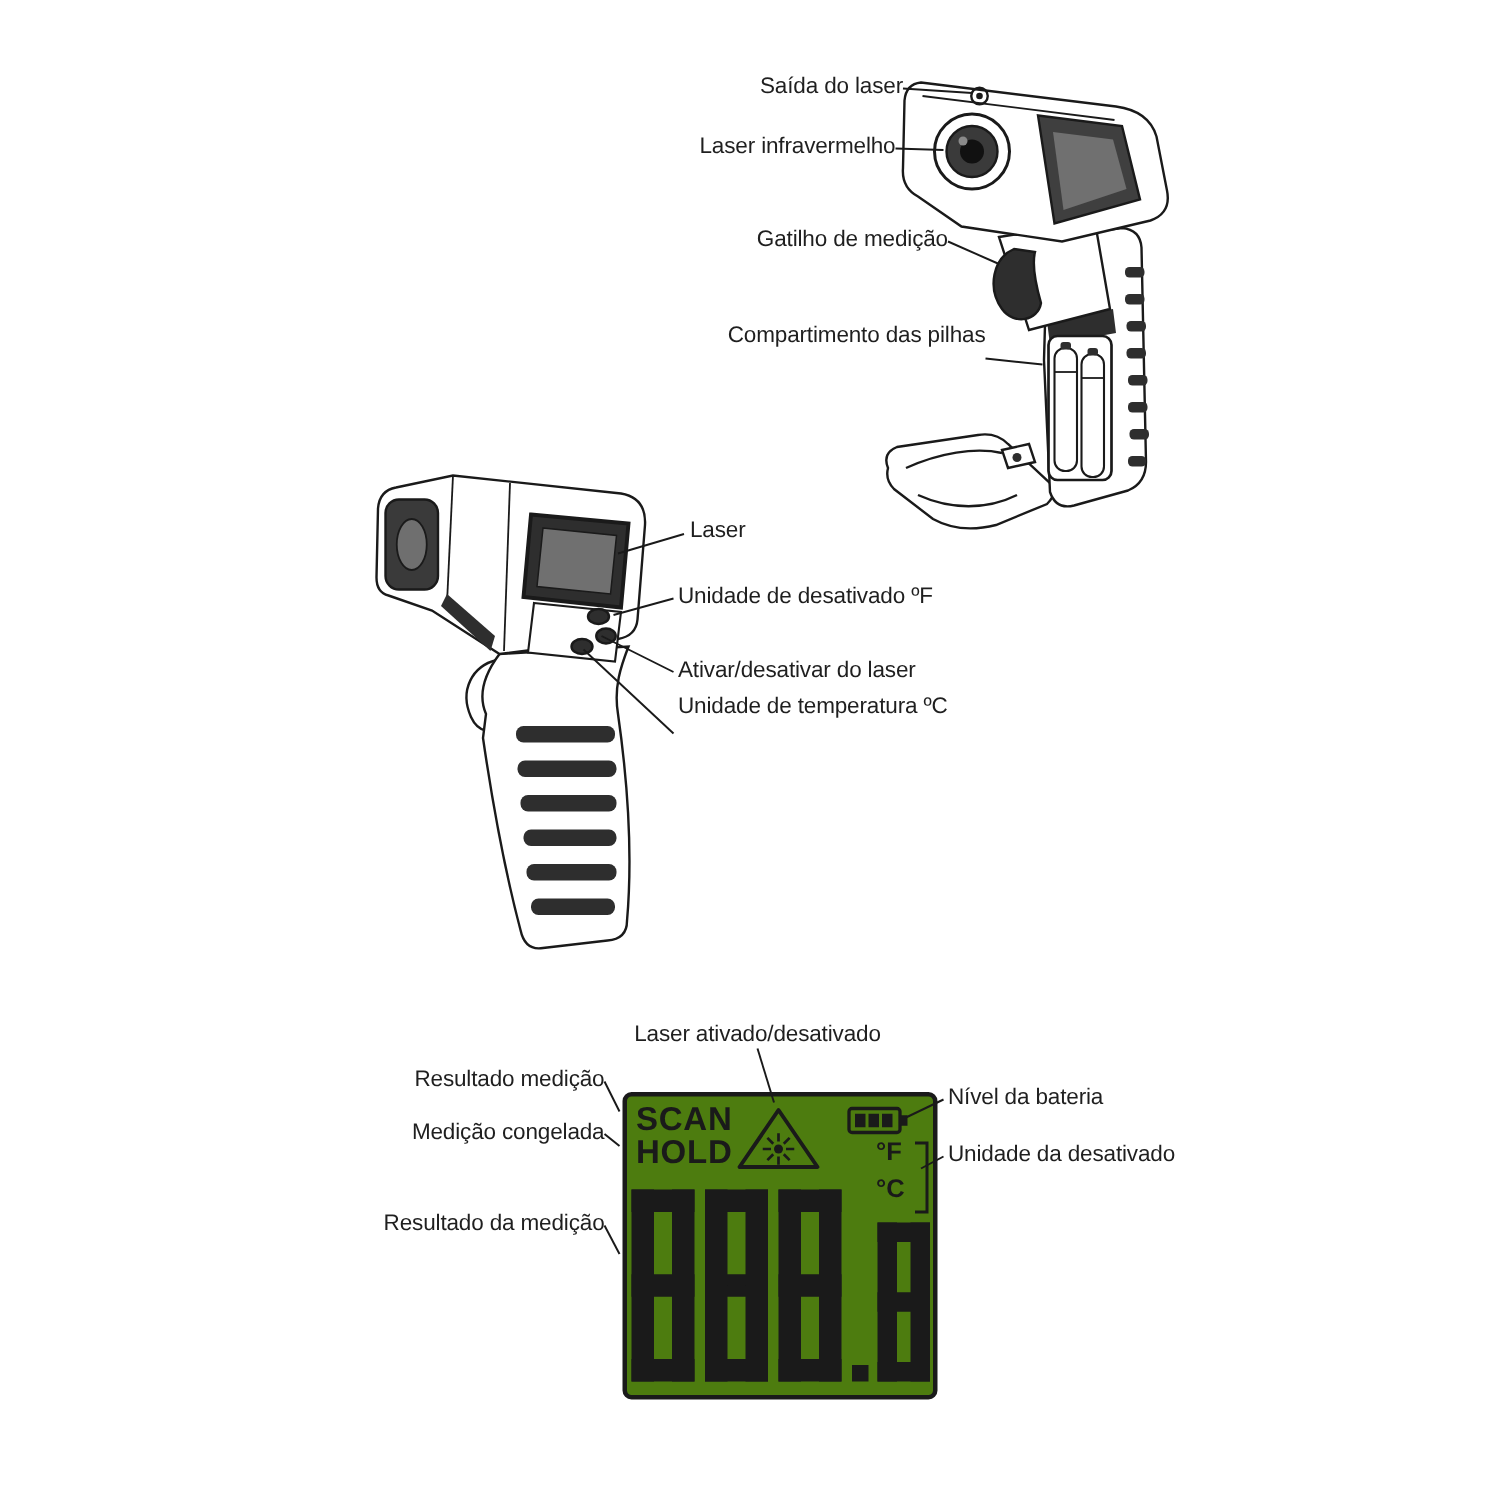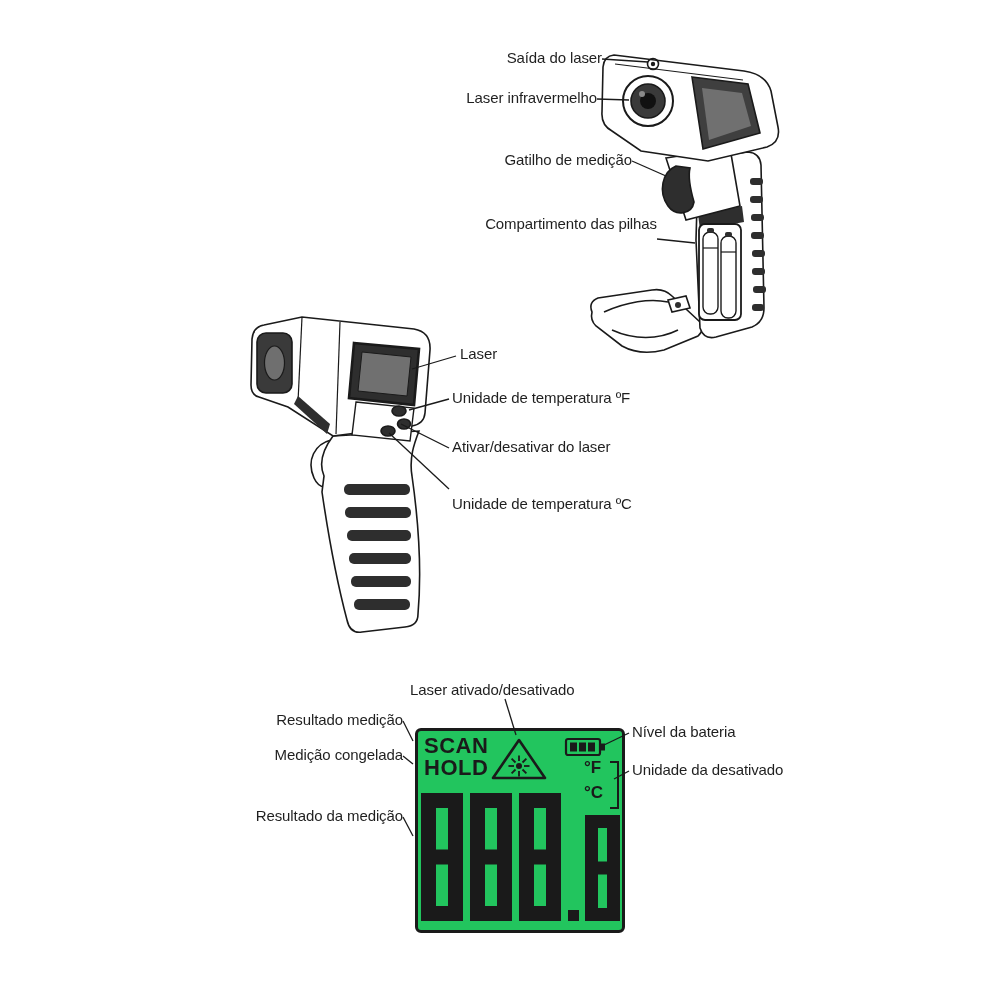--- a/index.html
+++ b/index.html
@@ -5,23 +5,23 @@
   html,body{margin:0;padding:0;background:#ffffff;}
   body{width:1000px;height:1000px;position:relative;overflow:hidden;
        font-family:"Liberation Sans",sans-serif;color:#1f1f1f;}
   .canvas{position:absolute;inset:0;}
   svg.layer{position:absolute;left:0;top:0;}
   .art{z-index:1;}
   .leaders{z-index:3;pointer-events:none;}
   .label{position:absolute;font-size:15px;line-height:16px;white-space:nowrap;
          letter-spacing:-0.1px;color:#1f1f1f;z-index:2;}
   .label.r{text-align:right;}
-  .label.c{text-align:left;}
+  .label.c{text-align:center;}
   .display-box{position:absolute;left:415px;top:728px;width:210px;height:205px;
-         border:3px solid #1a1a1a;border-radius:6px;background:#22c55e;
+         border:3px solid #1a1a1a;border-radius:6px;background:#4d7c0f;
          box-sizing:border-box;z-index:2;}
   .screen-word{position:absolute;font-weight:bold;font-size:22px;line-height:22px;
          letter-spacing:0.5px;color:#1a1a1a;}
   .screen-unit{position:absolute;font-weight:bold;font-size:17px;line-height:18px;color:#1a1a1a;}
   .in-display-svg{position:absolute;}
   .stroke{stroke:#1a1a1a;fill:none;}
 </style>
 </head>
 <body>
 
@@ -110,23 +110,23 @@
       <ellipse cx="388" cy="431" rx="7" ry="5" fill="#2e2e2e"></ellipse>
     </g>
   </svg>
 
   <div class="label r" style="right:398px;top:50px">Saída do laser</div>
   <div class="label r" style="right:403px;top:90px">Laser infravermelho</div>
   <div class="label r" style="right:368px;top:152px">Gatilho de medição</div>
   <div class="label r" style="right:343px;top:216px">Compartimento das pilhas</div>
 
   <div class="label" style="left:460px;top:346px">Laser</div>
-  <div class="label" style="left:452px;top:390px">Unidade de temperatura ºF</div>
+  <div class="label" style="left:452px;top:390px">Unidade de desativado ºF</div>
   <div class="label" style="left:452px;top:439px">Ativar/desativar do laser</div>
-  <div class="label" style="left:452px;top:496px">Unidade de temperatura ºC</div>
+  <div class="label" style="left:452px;top:463px">Unidade de temperatura ºC</div>
 
   <div class="label c" style="left:410px;top:682px;width:190px">Laser ativado/desativado</div>
   <div class="label r" style="right:597px;top:712px">Resultado medição</div>
   <div class="label r" style="right:597px;top:747px">Medição congelada</div>
   <div class="label" style="left:632px;top:724px">Nível da bateria</div>
   <div class="label" style="left:632px;top:762px">Unidade da desativado</div>
   <div class="label r" style="right:597px;top:808px">Resultado da medição</div>
 
   <div class="display-box">
     <div class="screen-word" style="left:6px;top:4px">SCAN</div>

